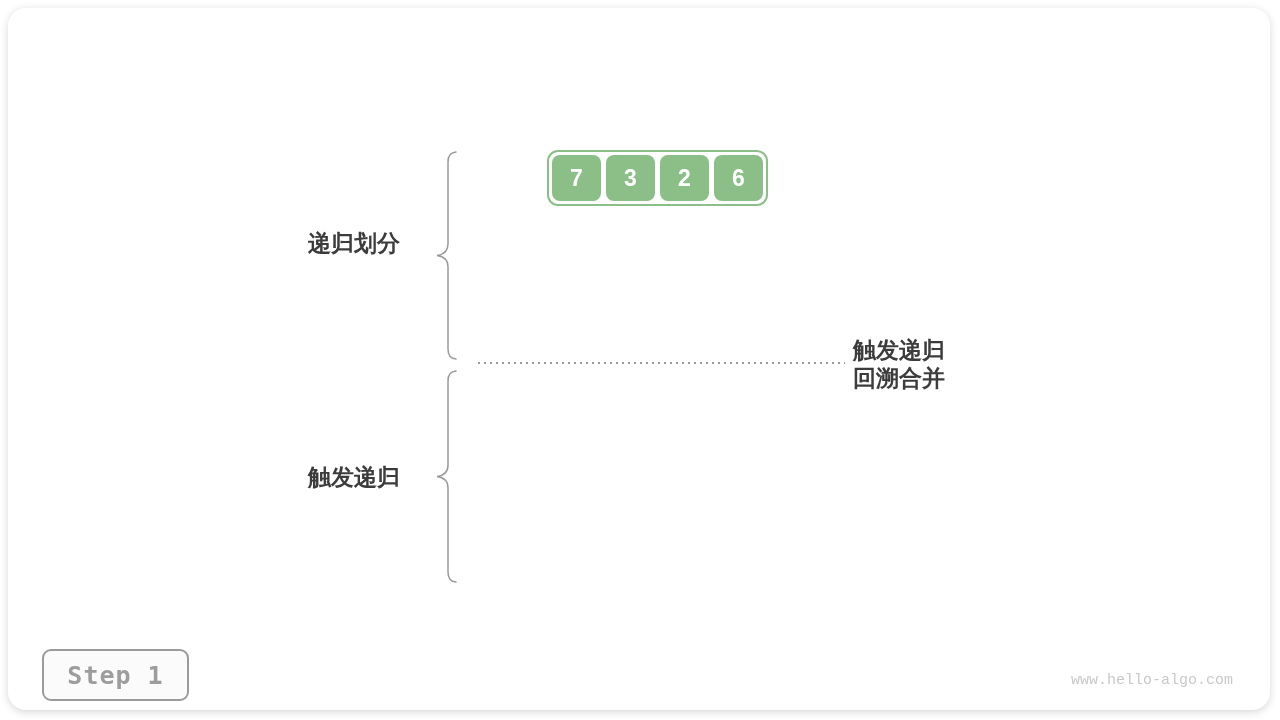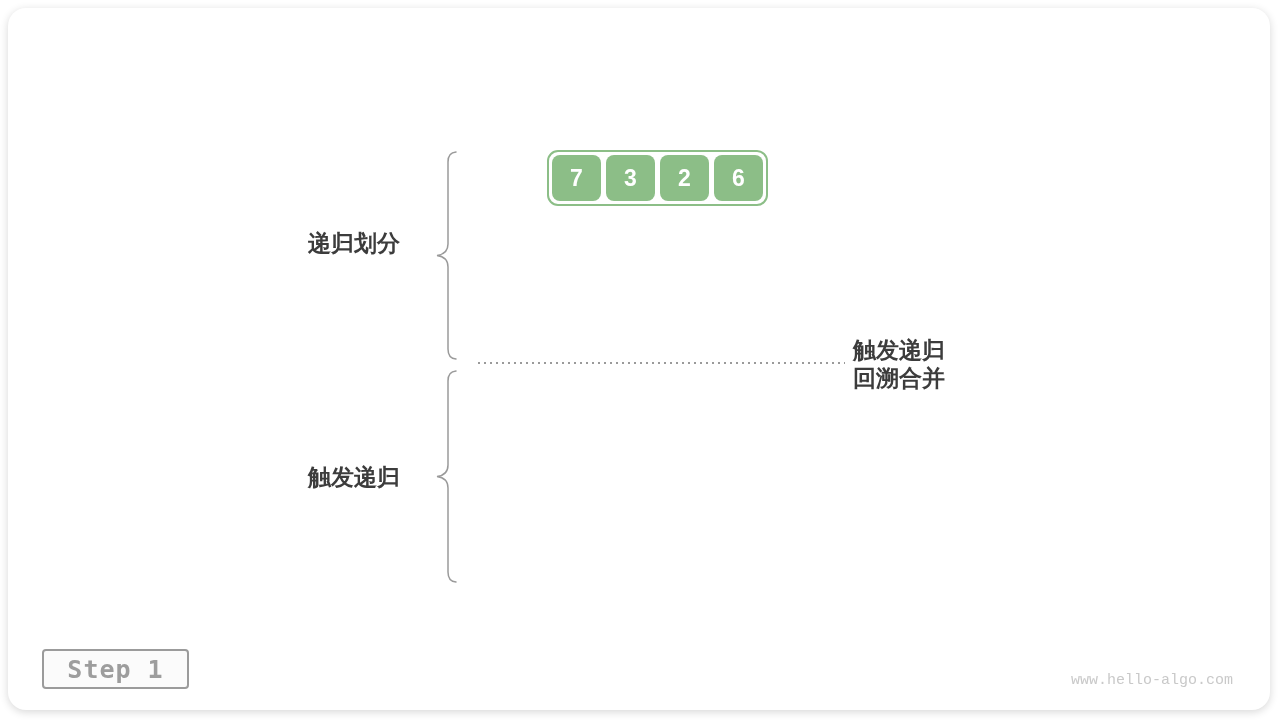--- a/index.html
+++ b/index.html
@@ -93,24 +93,24 @@
     line-height: 28px;
     white-space: nowrap;
     text-align: right;
   }
   
   .step-badge {
     position: absolute;
     left: 34px;
     top: 641px;
     width: 147px;
-    height: 40px;
+    height: 52px;
     box-sizing: border-box;
     border: 2px solid #9B9B9B;
-    border-radius: 4px;
+    border-radius: 9px;
     background: #FBFBFB;
     display: flex;
     align-items: center;
     justify-content: center;
     font-family: "DejaVu Sans Mono", "Liberation Mono", monospace;
     font-weight: bold;
     font-size: 25px;
     color: #9D9D9D;
     letter-spacing: 1px;
   }

